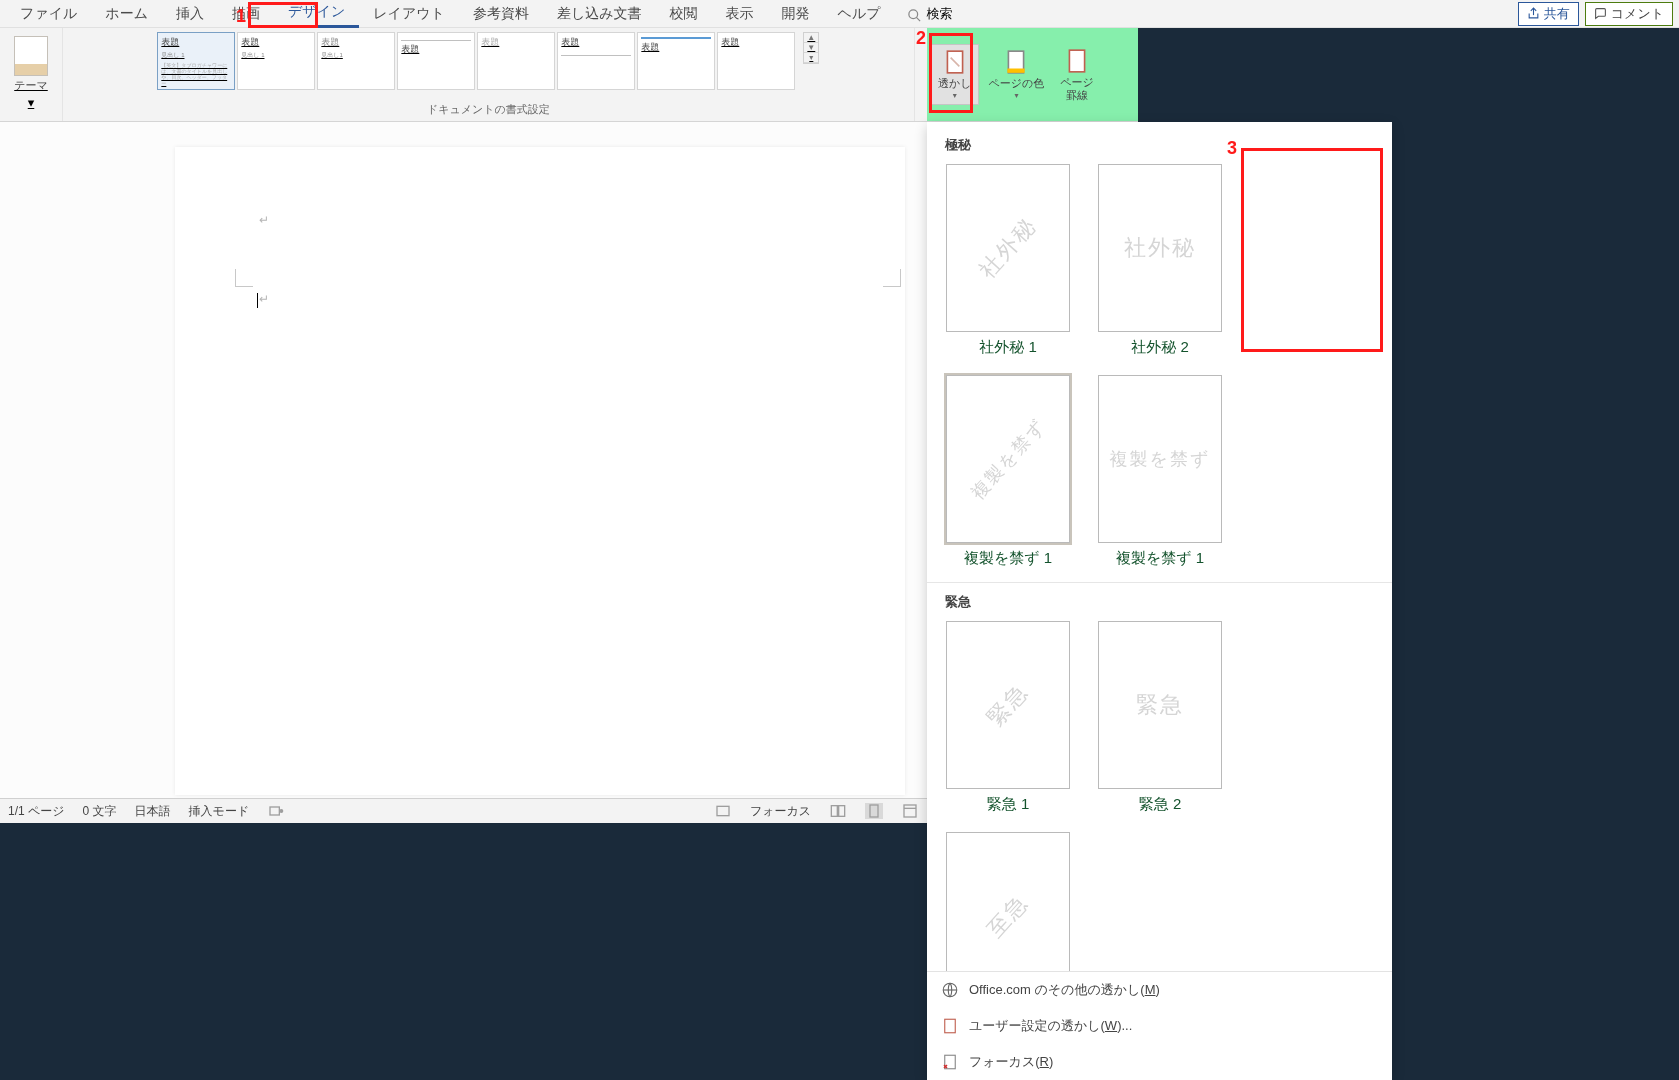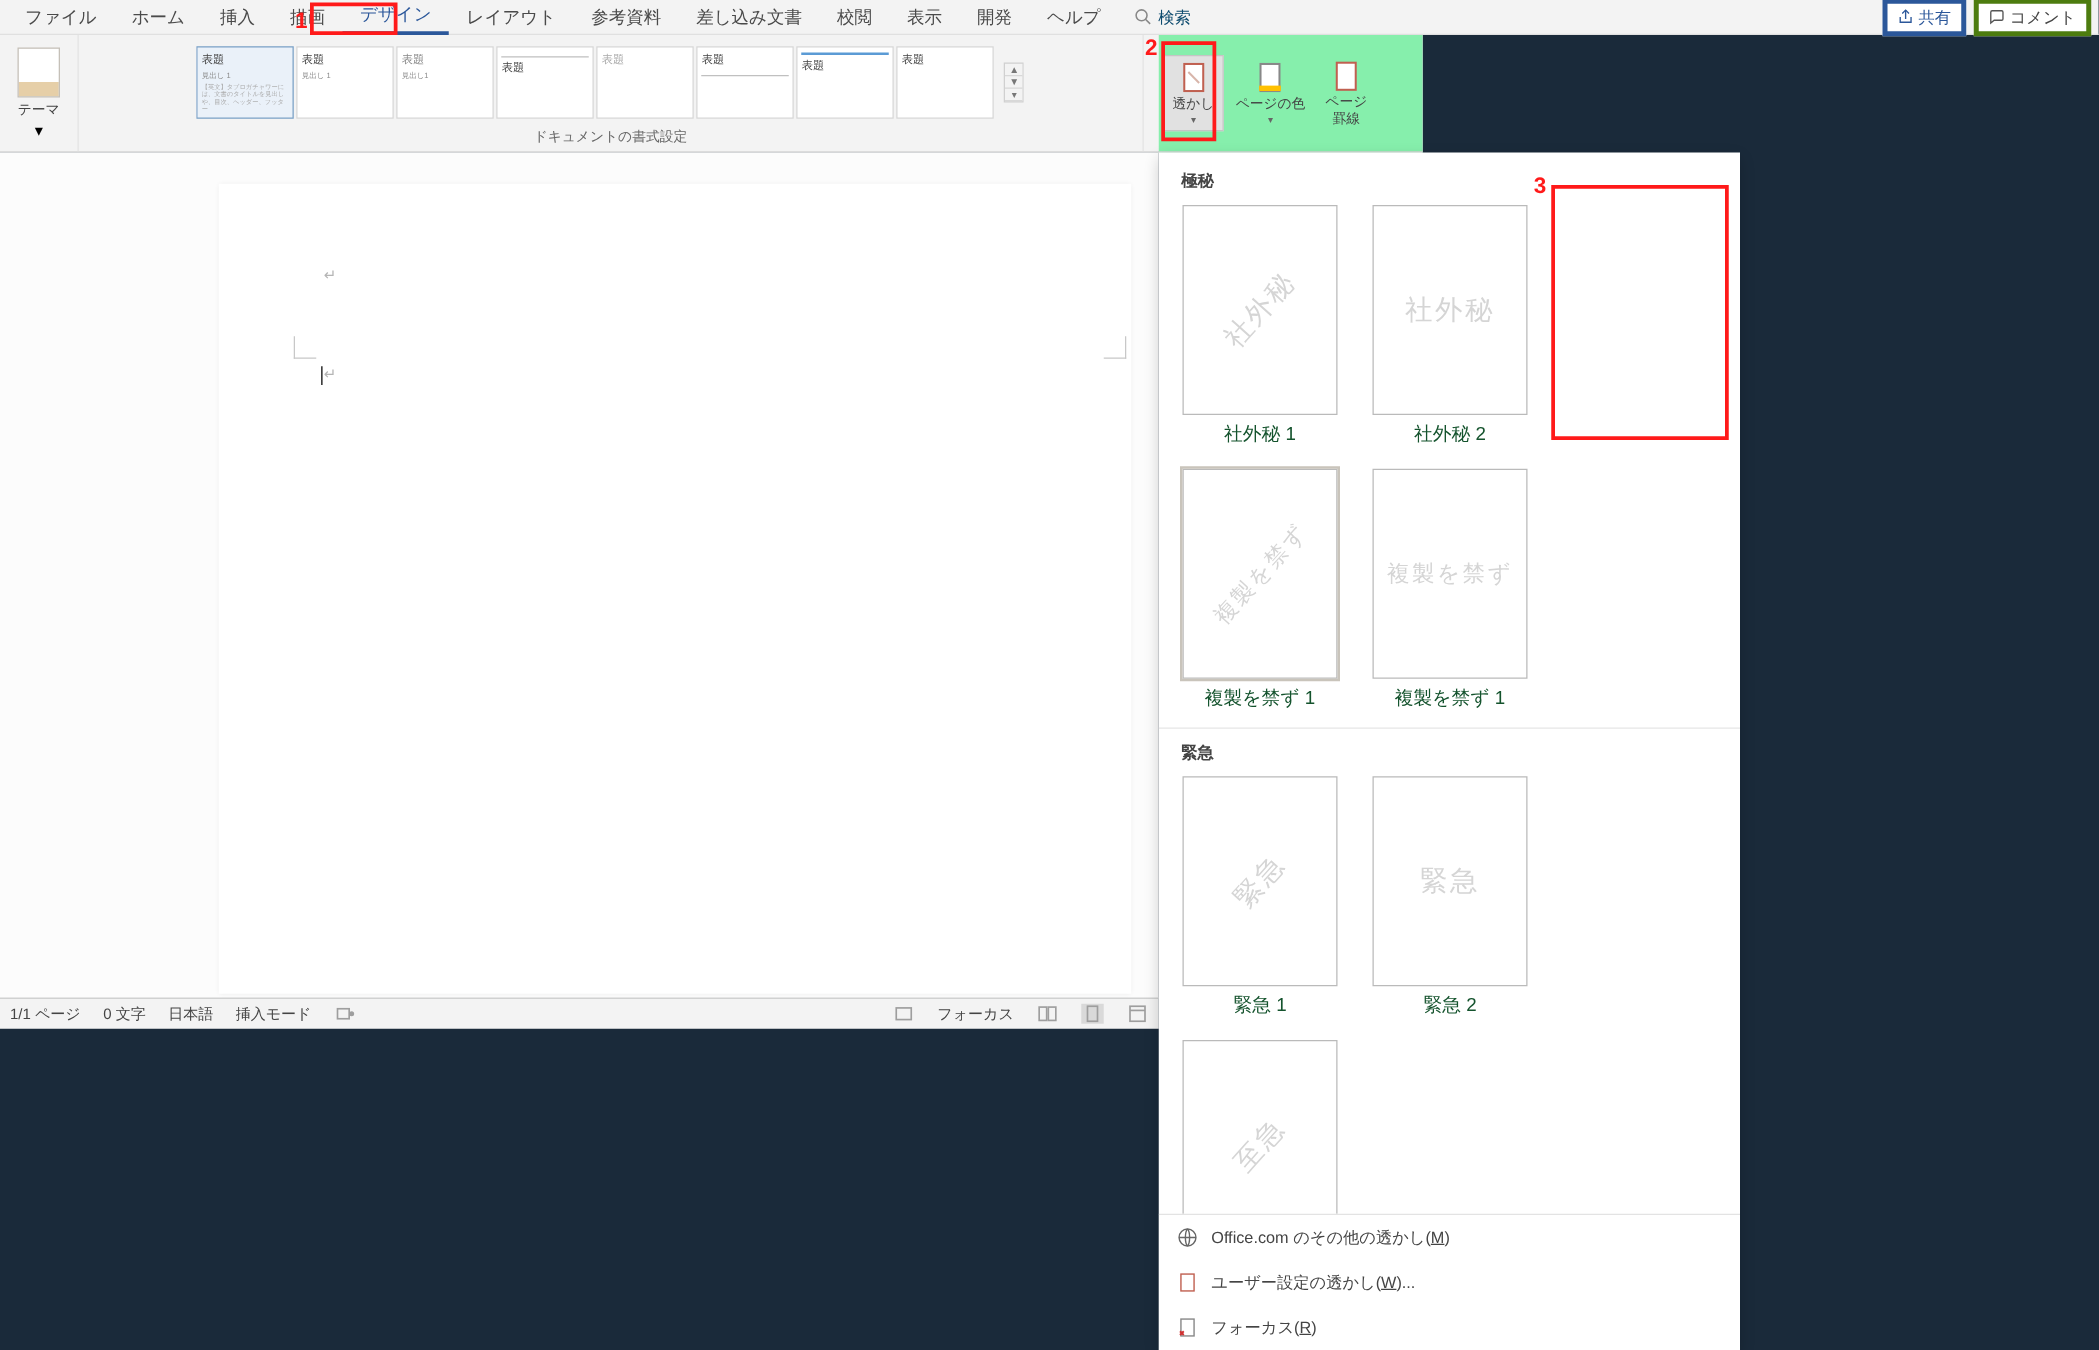--- a/index.html
+++ b/index.html
@@ -2,27 +2,27 @@
 <html><head>
 <meta charset="utf-8">
 <style>
 * { margin: 0; padding: 0; box-sizing: border-box; font-family: "Yu Gothic UI", "Meiryo", sans-serif; }
 body { width: 1679px; height: 1080px; background: #1a2a3a; overflow: hidden; position: relative; font-size: 13px; }
 
 .ribbon-tabs { display: flex; align-items: center; background: #f3f3f3; height: 28px; padding: 0 6px; border-bottom: 1px solid #e0e0e0; }
 .ribbon-tabs .tab { padding: 4px 14px; color: #4a4a4a; cursor: pointer; font-size: 14px; }
 .ribbon-tabs .tab.active { color: #2b579a; border-bottom: 3px solid #2b579a; font-weight: 500; }
 .ribbon-tabs .spacer { flex: 1; }
-.search-area { display: flex; align-items: center; gap: 5px; color: #0c4a6e; padding: 0 12px; }
-.top-btn { display: flex; align-items: center; gap: 4px; border: 4px solid #4d7c0f; padding: 2px 8px; margin-left: 6px; color: #444; background: #fff; font-size: 13px; }
+.search-area { display: flex; align-items: flex-end; gap: 5px; color: #000000; padding: 0 12px; }
+.top-btn { display: flex; align-items: center; gap: 4px; border: 1px solid #4d7c0f; padding: 2px 8px; margin-left: 6px; color: #444; background: #fff; font-size: 13px; }
 .top-btn.share { color: #2b579a; border-color: #2b579a; }
 
 .ribbon-body { display: flex; align-items: stretch; background: #f3f3f3; height: 94px; border-bottom: 1px solid #d5d5d5; width: 1138px; }
 .ribbon-group { display: flex; flex-direction: column; align-items: center; padding: 4px 8px; border-right: 1px solid #e4e4e4; }
-.ribbon-group-content { display: flex; align-items: center; gap: 6px; flex: 1; }
+.ribbon-group-content { display: flex; align-items: flex-start; gap: 6px; flex: 1; text-decoration: underline; }
 .ribbon-group-label { font-size: 11px; color: #666; padding-top: 2px; text-align: center; width: 100%; }
 
 .theme-btn { display: flex; flex-direction: column; align-items: center; gap: 2px; padding: 4px 6px; }
 .theme-thumb { width: 34px; height: 40px; border: 1px solid #c5c0b8; background: linear-gradient(180deg,#fff 70%, #e6cfa8 70%); }
 .theme-label { font-size: 11px; color: #444; }
 
 .style-gallery { display: flex; }
 .style-thumb { width: 78px; height: 58px; border: 1px solid #d5d5d5; background: #fff; font-size: 7px; color: #888; padding: 3px; overflow: hidden; margin-right: 2px; }
 .style-thumb.sel { border: 1px solid #7aa0c5; background: #eaf1f9; }
 .style-thumb .t-line { border-bottom: 1px solid #c0c0c0; height: 5px; margin-bottom: 2px; }

